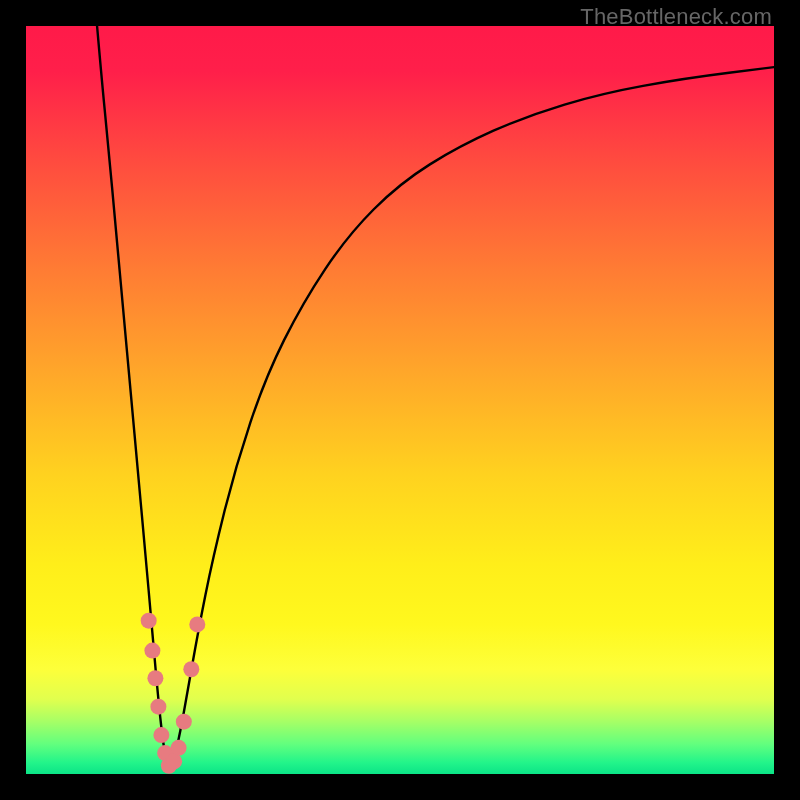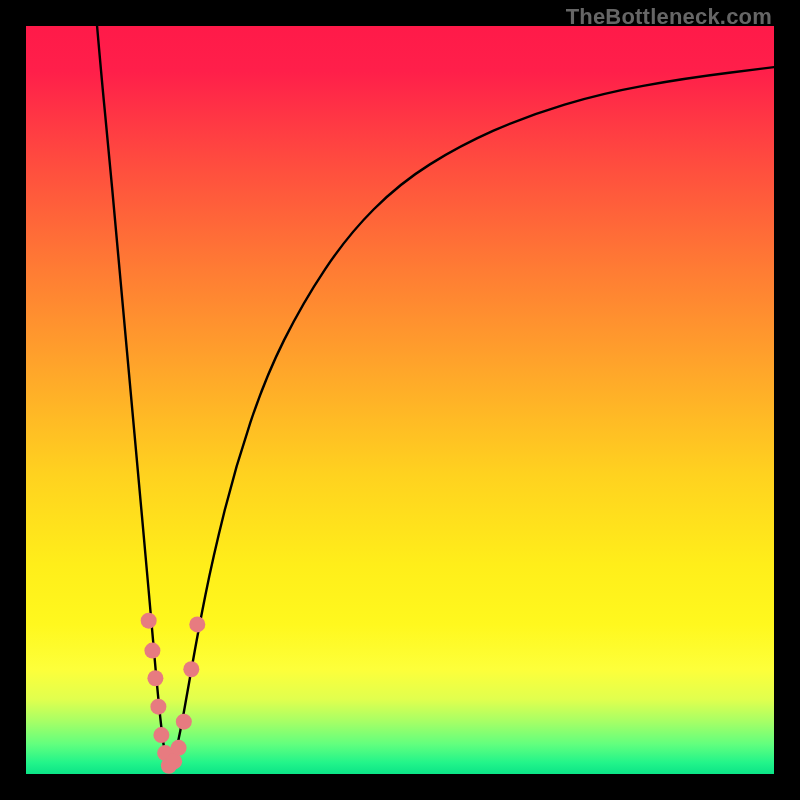--- a/index.html
+++ b/index.html
@@ -39,21 +39,21 @@
     width: 748px;
     height: 748px;
   }
   .watermark {
     position: absolute;
     top: 4px;
     right: 28px;
     color: #666;
     font-size: 22px;
     letter-spacing: 0.2px;
-    font-weight: 700;
+    font-weight: 400;
     margin-left: 20px;
   }
 </style>
 </head>
 <body>
 
 <div class="frame">
 
   <div class="watermark">TheBottleneck.com</div>
 

